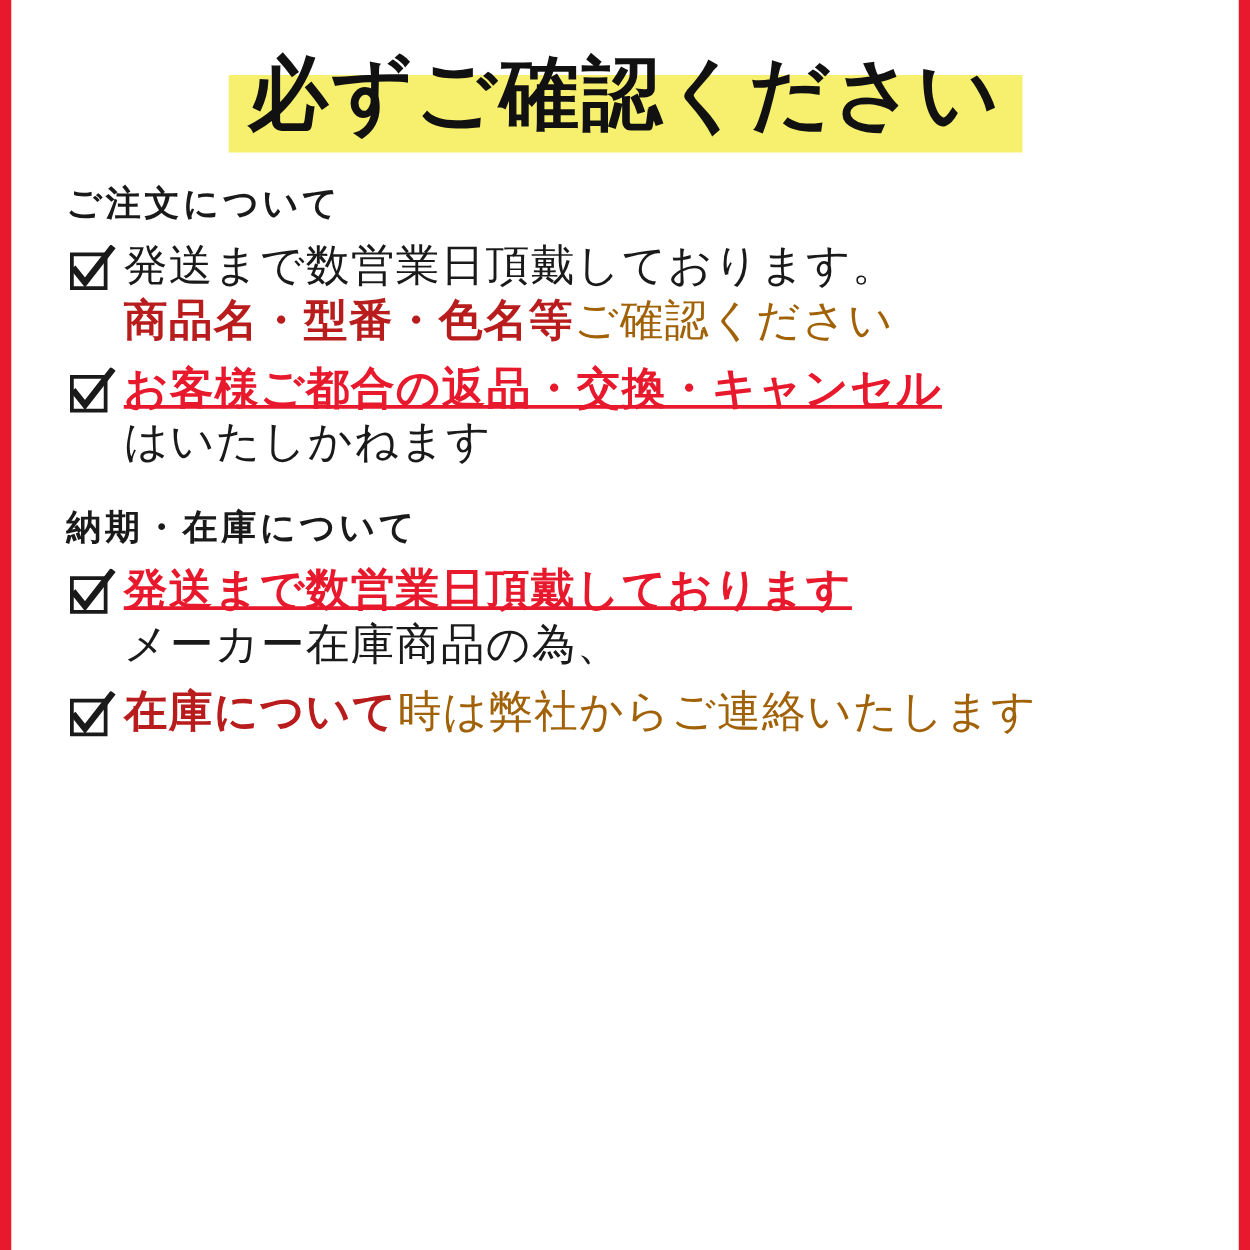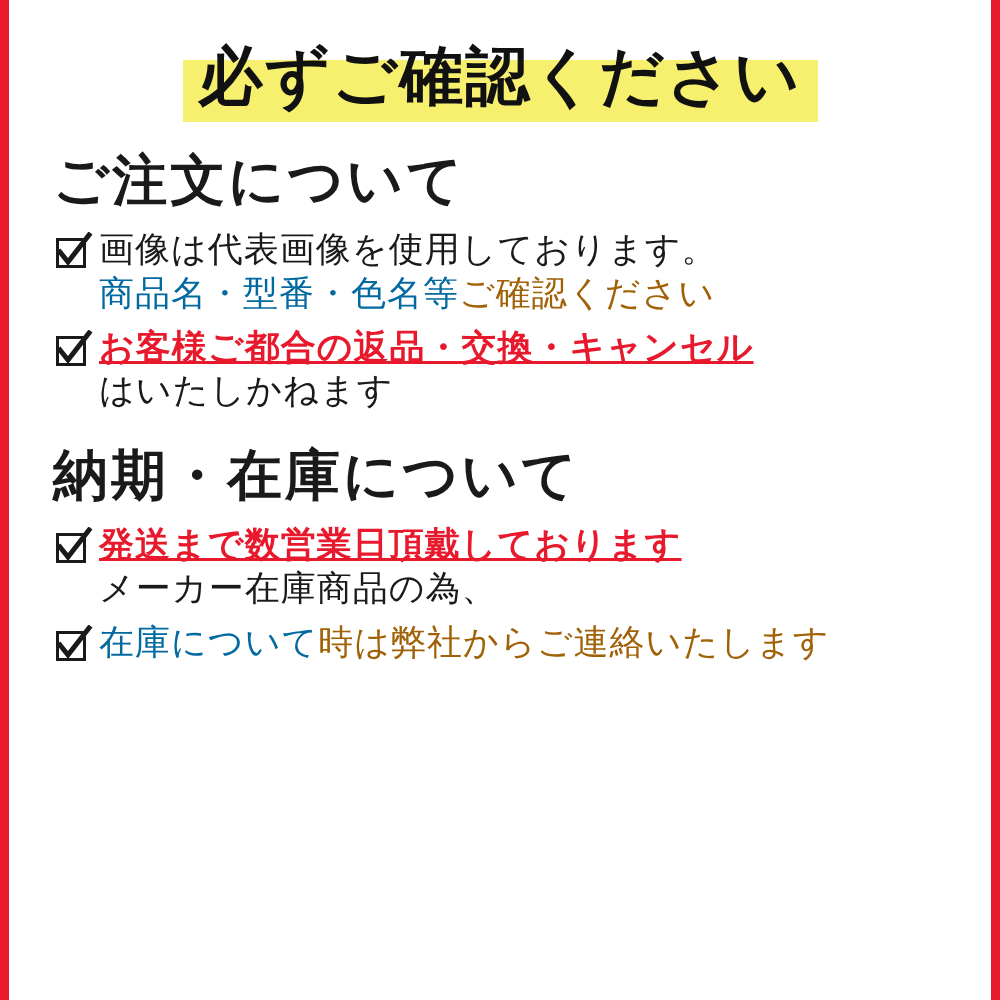--- a/index.html
+++ b/index.html
@@ -49,21 +49,21 @@
     background: #f7f06f;
     z-index: 0;
   }
   .title .txt {
     position: relative;
     z-index: 1;
   }
 
   
   .section-head {
-    font-size: 55px;
+    font-size: 28px;
     font-weight: bold;
     color: #1a1a1a;
     letter-spacing: 3px;
     margin: 26px 0 6px 14px;
   }
   .section-head.second {
   }
 
   
   .item {
@@ -112,21 +112,21 @@
     font-weight: bold;
     text-decoration: underline;
   }
   .note {
     font-size: 24px;
     color: #e8192c;
     letter-spacing: 0px;
     margin-top: 2px;
     white-space: nowrap;
   }
-  .mix .rp { color: #0369a1; font-weight: normal; }
+  .mix .rp { color: #b91c1c; font-weight: bold; }
   .mix .bp { color: #a16207; }
 </style>
 </head>
 <body>
 
 <div id="page">
   <div class="inner">
 
     <div class="title-wrap">
       <div class="title">
@@ -138,21 +138,21 @@
     <div class="section-head">ご注文について</div>
 
     <div class="item">
       <span class="check">
         <span class="box"></span>
         <svg viewBox="0 0 40 40" aria-hidden="true">
           <polyline points="7,20 15,30 36,3" fill="none" stroke="#1a1a1a" stroke-width="5" stroke-linecap="square"></polyline>
         </svg>
       </span>
       <span class="lines">
-        <div class="line">画像は代表画像を使用しております。</div>
+        <div class="line">発送まで数営業日頂戴しております。</div>
         <div class="line mix"><span class="rp">商品名・型番・色名等</span><span class="bp">ご確認ください</span></div>
       </span>
     </div>
 
     <div class="item">
       <span class="check">
         <span class="box"></span>
         <svg viewBox="0 0 40 40" aria-hidden="true">
           <polyline points="7,20 15,30 36,3" fill="none" stroke="#1a1a1a" stroke-width="5" stroke-linecap="square"></polyline>
         </svg>

